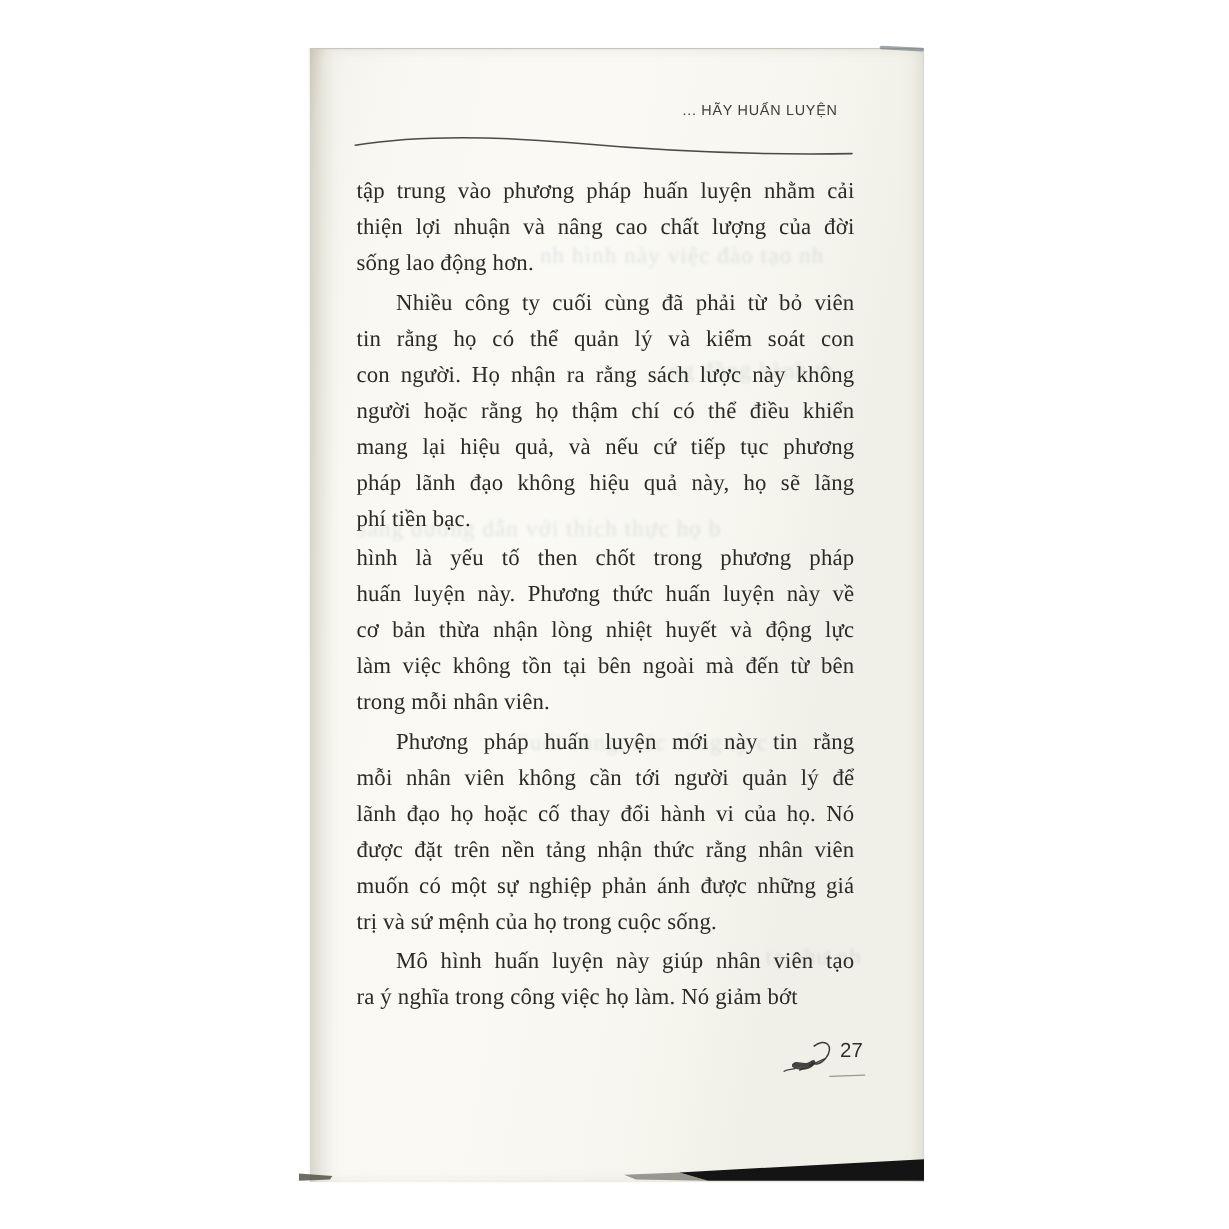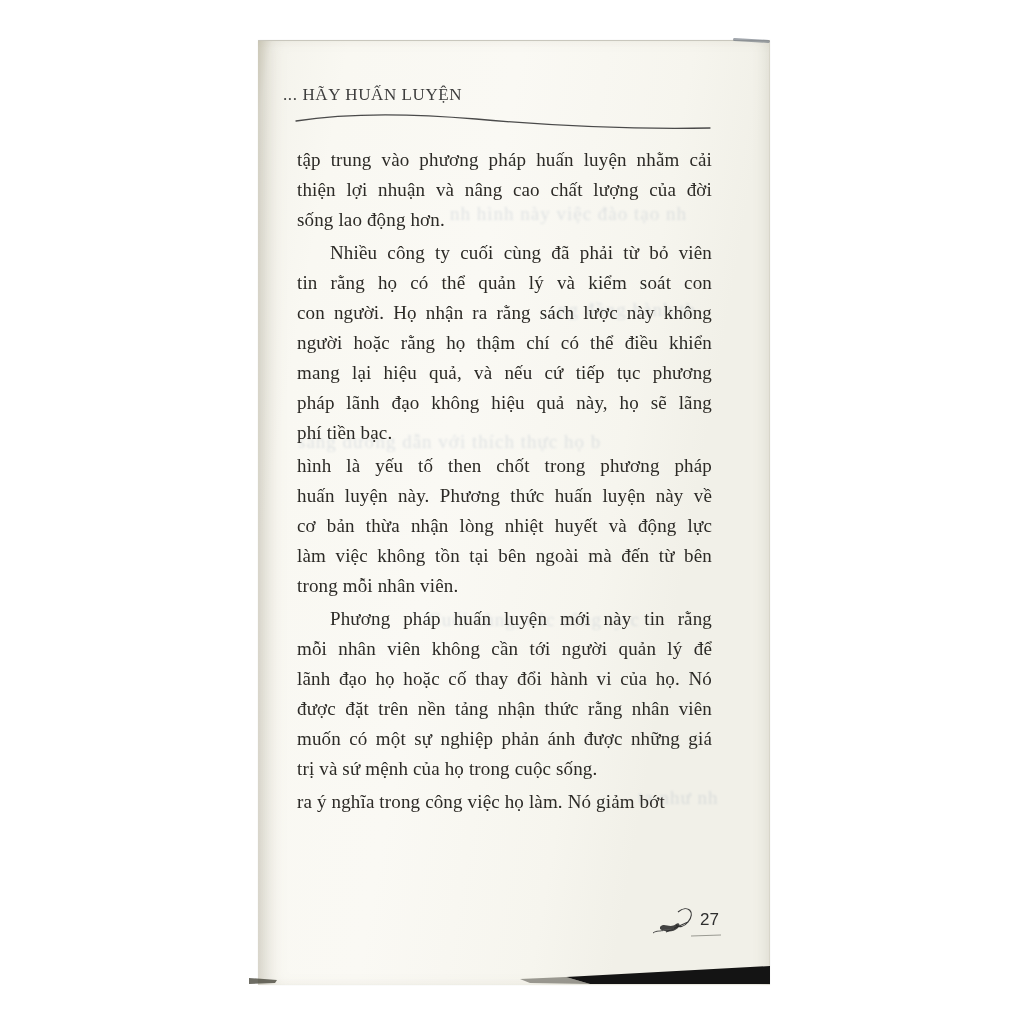--- a/index.html
+++ b/index.html
@@ -17,23 +17,23 @@
     border-top:1px solid #c9c7bd;
     border-right:1px solid #d8d6ca;
     box-shadow:inset 18px 0 22px -14px rgba(120,112,88,0.40),
                inset -10px 0 16px -10px rgba(120,112,88,0.22),
                0 0 2px rgba(0,0,0,0.05);
   }
 
   
   .running-head{
     position:absolute;left:39px;top:44px;width:415px;
-    text-align:left;transform:translateX(-14px);
-    font-family:Liberation Serif, serif;
-    font-size:17px;letter-spacing:0.6px;color:#3d3d3d;
+    text-align:right;transform:translateX(-14px);
+    font-family:Liberation Sans, sans-serif;
+    font-size:12px;letter-spacing:0.6px;color:#3d3d3d;
     white-space:nowrap;
   }
   .rule-svg{position:absolute;left:28px;top:68px;width:430px;height:26px;overflow:visible;}
 
   
   .body-text{
     position:absolute;left:39px;top:104px;width:415px;
     font-size:19px;color:#2c2a26;letter-spacing:0.15px;font-family:Liberation Serif, serif;
   }
   .para{margin:0;}
@@ -47,22 +47,22 @@
 
   
   .ghost{
     position:absolute;white-space:nowrap;
     font-size:19px;color:#6f84a0;opacity:0.18;
     filter:blur(1.2px);letter-spacing:1px;pointer-events:none;
   }
 
   
   .folio{
-    position:absolute;top:864px;right:50px;height:32px;
-    display:flex;align-items:center;gap:2px;
+    position:absolute;top:825px;right:50px;height:32px;
+    display:flex;align-items:flex-start;gap:2px;
   }
   .folio-icon{width:48px;height:30px;}
   .folio-num{
     font-family:"Liberation Sans","DejaVu Sans",sans-serif;
     font-size:17px;color:#2e2e2e;line-height:20px;padding-bottom:2px;
   }
   .folio-underline{
     position:absolute;right:-2px;bottom:1px;width:30px;height:1px;
     background:#9a9a92;transform:rotate(-2deg);
   }
@@ -120,20 +120,21 @@
         </div>
         <div class="para">
           <div class="line indent">Phương pháp huấn luyện mới này tin rằng</div>
           <div class="line">mỗi nhân viên không cần tới người quản lý để</div>
           <div class="line">lãnh đạo họ hoặc cố thay đổi hành vi của họ. Nó</div>
           <div class="line">được đặt trên nền tảng nhận thức rằng nhân viên</div>
           <div class="line">muốn có một sự nghiệp phản ánh được những giá</div>
           <div class="line last">trị và sứ mệnh của họ trong cuộc sống.</div>
         </div>
         <div class="para">
+          <div class="line indent">Mô hình huấn luyện này giúp nhân viên tạo</div>
           <div class="line last">ra ý nghĩa trong công việc họ làm. Nó giảm bớt</div>
         </div>
       </div>
 
     <div class="folio">
       <svg class="folio-icon" viewBox="0 0 48 30">
         <path d="M28,6 C38,-2 46,6 38,16 C34,21 29,22 26,19" fill="none" stroke="#3a3a3a" stroke-width="1.2"></path>
         <path d="M38,16 L16,26" fill="none" stroke="#3a3a3a" stroke-width="1.1"></path>
         <path d="M10,21 C14,16 20,23 26,18 C29,16 31,19 28,22 C23,27 14,26 10,23 Z" fill="#2a2a2a" opacity="0.88"></path>
         <path d="M3,27 C7,24 10,26 13,24" fill="none" stroke="#444" stroke-width="1"></path>

